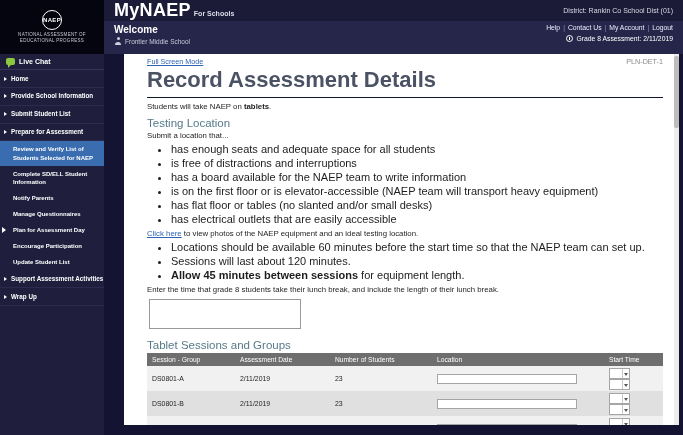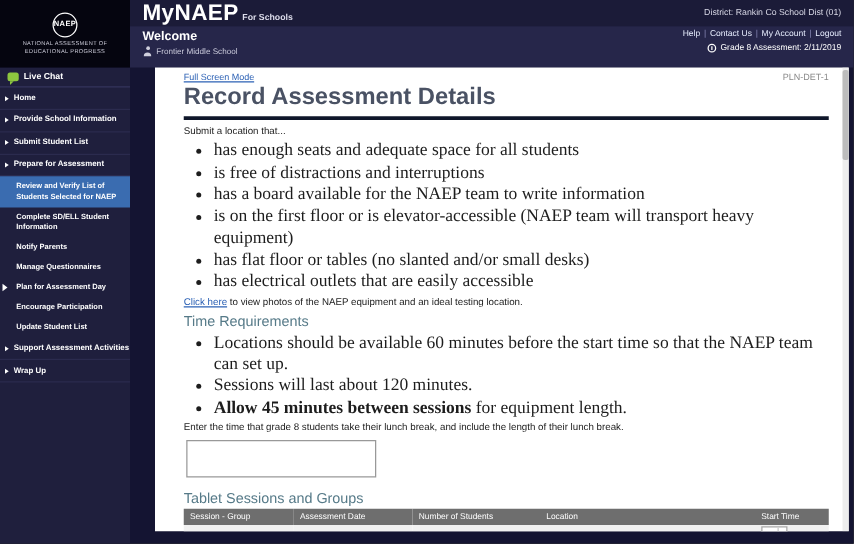--- a/index.html
+++ b/index.html
@@ -44,24 +44,24 @@
   .nav-sub.hl{background:#3a6cb0;}
   .cur{position:absolute;left:2px;top:5px;width:0;height:0;border-left:4px solid #fff;border-top:3px solid transparent;border-bottom:3px solid transparent;}
 
   
   .content{position:absolute;left:104px;top:54px;right:4px;bottom:10px;background:#fff;padding:3px 16px 0 23px;overflow:hidden;margin-left:20px;}
   .scrolltrack{position:absolute;right:0;top:0;width:5px;height:100%;background:#ededed;}
   .scrollthumb{position:absolute;top:2px;right:0;width:5px;height:72px;background:#bdbdbd;border-radius:2px;}
   .topline{display:flex;justify-content:space-between;align-items:center;font-size:7.2px;}
   .fs-link{color:#2d62b5;text-decoration:underline;cursor:pointer;}
   .page-code{color:#8a8a8a;}
-  .page-title{font-size:19px;color:#4a5264;font-weight:bold;padding:1px 0 4px;border-bottom:3px solid #0f172a;margin-bottom:4px;}
+  .page-title{font-size:22px;color:#4a5264;font-weight:bold;padding:1px 0 4px;border-bottom:1px solid #0f172a;margin-bottom:4px;}
   .para{font-size:7.8px;color:#1d1d1d;margin:2.5px 0;line-height:1.25;}
   .section-h{font-size:11.5px;color:#567a88;margin:5px 0 2px;}
-  ul.bullets{margin:1px 0 2px 0;padding-left:24px;font-size:14px;color:#1d1d1d;line-height:1.22;font-family:Liberation Serif, serif;}
+  ul.bullets{margin:1px 0 2px 0;padding-left:24px;font-size:11px;color:#1d1d1d;line-height:1.22;}
   ul.bullets li{margin-bottom:.5px;}
   .link{color:#2d62b5;text-decoration:underline;cursor:pointer;}
   textarea.lunch{width:152px;height:30px;border:1px solid #999;margin:2px 0 1px 2px;resize:none;font-family:"Liberation Sans",sans-serif;font-size:7.5px;}
 
   table.sess{width:100%;border-collapse:collapse;font-size:6.9px;color:#1d1d1d;margin-top:2px;}
   table.sess th{background:#6e6e6e;color:#fff;text-align:left;font-weight:normal;padding:3px 5px;font-size:6.7px;}
   table.sess td{padding:1.5px 5px;vertical-align:middle;}
   table.sess tbody tr:nth-child(odd){background:#f1f1f1;}
   table.sess tbody tr:nth-child(even){background:#e0e0e0;}
   th.c1{width:88px;} th.c2{width:95px;} th.c3{width:102px;} th.c4{width:172px;} th.c5{width:auto;}
@@ -134,33 +134,34 @@
         <div class="scrollthumb"></div>
       </div>
 
     <div class="topline">
       <span class="fs-link">Full Screen Mode</span>
       <span class="page-code">PLN-DET-1</span>
     </div>
 
     <div class="page-title">Record Assessment Details</div>
 
-
+    <div class="para"><span>Students will take NAEP on </span><b>tablets</b><span>.</span></div>
+
+    <div class="section-h">Testing Location</div>
     <div class="para">Submit a location that...</div>
     <ul class="bullets">
       <li>has enough seats and adequate space for all students</li>
       <li>is free of distractions and interruptions</li>
       <li>has a board available for the NAEP team to write information</li>
       <li>is on the first floor or is elevator-accessible (NAEP team will transport heavy equipment)</li>
       <li>has flat floor or tables (no slanted and/or small desks)</li>
       <li>has electrical outlets that are easily accessible</li>
     </ul>
     <div class="para"><span class="link">Click here</span><span> to view photos of the NAEP equipment and an ideal testing location.</span></div>
 
-    <div class="section-h">Time Requirements</div>
     <ul class="bullets">
       <li><b></b><span>Locations should be available 60 minutes before the start time so that the NAEP team can set up.</span></li>
       <li><b></b><span>Sessions will last about 120 minutes.</span></li>
       <li><b>Allow 45 minutes between sessions</b><span> for equipment length.</span></li>
     </ul>
     <div class="para">Enter the time that grade 8 students take their lunch break, and include the length of their lunch break.</div>
     <textarea class="lunch" style=""></textarea>
 
     <div class="section-h">Tablet Sessions and Groups</div>
     <table class="sess">

